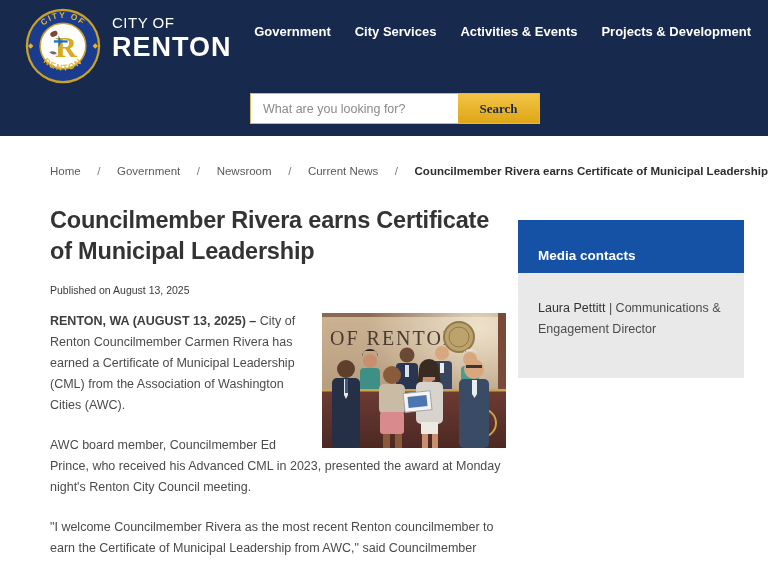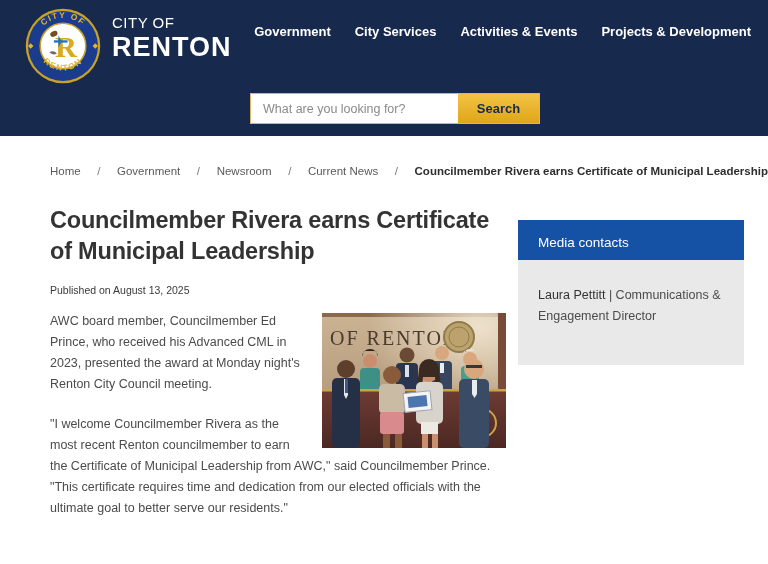--- a/index.html
+++ b/index.html
@@ -14,21 +14,21 @@
   .wordmark .line2 { font-size:27px; font-weight:700; letter-spacing:1px; margin-top:1px; }
   .main-nav { position:absolute; right:17px; top:24px; display:flex; gap:24px; }
   .main-nav a { color:#fff; font-size:13px; font-weight:700; text-decoration:none; cursor:pointer; }
   .search-bar { position:absolute; left:250px; top:93px; width:290px; height:31px;
     display:flex; border:1px solid #D8BA5E; }
   .search-bar input { width:207px; height:100%; border:none; outline:none; padding:0 12px;
     font-size:12.5px; color:#333; font-family:"Liberation Sans", sans-serif; }
   .search-bar input::placeholder { color:#8A8A8A; }
   .search-bar button { width:81px; height:100%; border:none; cursor:pointer;
     background:linear-gradient(#F3C445,#DFA617); color:#17294D; font-weight:700;
-    font-size:13px; font-family:Liberation Sans, sans-serif; }
+    font-size:13px; font-family:Liberation Serif, serif; }
 
   
   .breadcrumb { margin:29px 0 0 50px; display:flex; align-items:center; gap:9px;
     font-size:11.5px; color:#5A5A5A;justify-content:space-between; }
   .breadcrumb a { color:#5A5A5A; text-decoration:none; cursor:pointer; }
   .breadcrumb .sep { color:#7A7A7A; }
   .breadcrumb .current { font-weight:700; color:#2E2E2E; }
 
   
   .main-wrap { display:flex; margin:28px 0 0 50px; }
@@ -38,22 +38,22 @@
   .published { margin-top:16px; font-size:10.5px; font-weight:400; color:#3A3A3A; }
   .article-body { margin-top:15px; font-size:12.5px; color:#4B4B4B; line-height:1.68; }
   .article-body p { margin-bottom:19px; }
   .article-body p strong { color:#3E3E3E; }
   .article-photo { float:right; width:184px; height:135px; margin:2px 0 8px 16px;
     overflow:hidden; }
   .article-photo svg { display:block; }
 
   
   .sidebar-col { width:226px; margin-left:12px; margin-top:15px; }
-  .media-box-header { background:#1551A5; color:#fff; font-size:13.5px; font-weight:400;
-    padding:15px 20px 10px 20px; }
+  .media-box-header { background:#1551A5; color:#fff; font-size:13.5px; font-weight:700;
+    padding:28px 20px 10px 20px; }
   .media-box-body { background:#E9E9E9; padding:25px 20px 20px 20px; min-height:105px;
     font-size:12.5px; color:#4B4B4B; line-height:1.7; }
   .media-box-body .name { font-weight:400; color:#333; }
 </style>
 </head>
 <body>
 
 <header class="site-header">
 
   <a class="logo-link">
@@ -188,20 +188,21 @@
             </g>
 
             <circle cx="152" cy="56" r="10" fill="#D9A77E"></circle>
             <rect x="144" y="52" width="16" height="3" fill="#3A3530"></rect>
             <rect x="137" y="66" width="30" height="69" rx="5" fill="#3A4B66"></rect>
             <path d="M150 67 l5 0 l0 14 l-2.5 4 l-2.5 -4 z" fill="#E8EDF2"></path>
           </g>
         </svg>
       </div>
 
+      <p><strong>RENTON, WA (AUGUST 13, 2025) –</strong><span> City of Renton Councilmember Carmen Rivera has earned a Certificate of Municipal Leadership (CML) from the Association of Washington Cities (AWC).</span></p>
 
       <p>AWC board member, Councilmember Ed Prince, who received his Advanced CML in 2023, presented the award at Monday night's Renton City Council meeting.</p>
 
       <p>"I welcome Councilmember Rivera as the most recent Renton councilmember to earn the Certificate of Municipal Leadership from AWC," said Councilmember Prince. "This certificate requires time and dedication from our elected officials with the ultimate goal to better serve our residents."</p>
     </div>
   </article>
 
   <aside class="sidebar-col">
     <div class="media-box-header">Media contacts</div>
     <div class="media-box-body">

